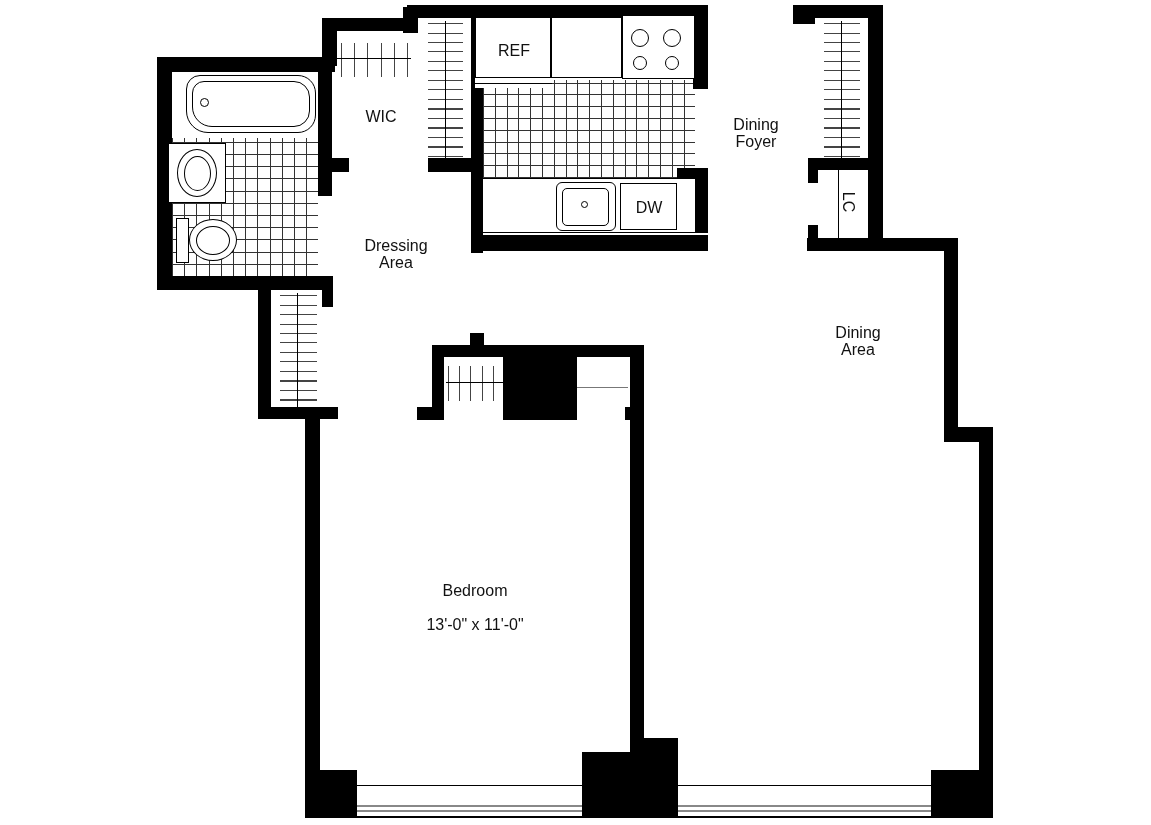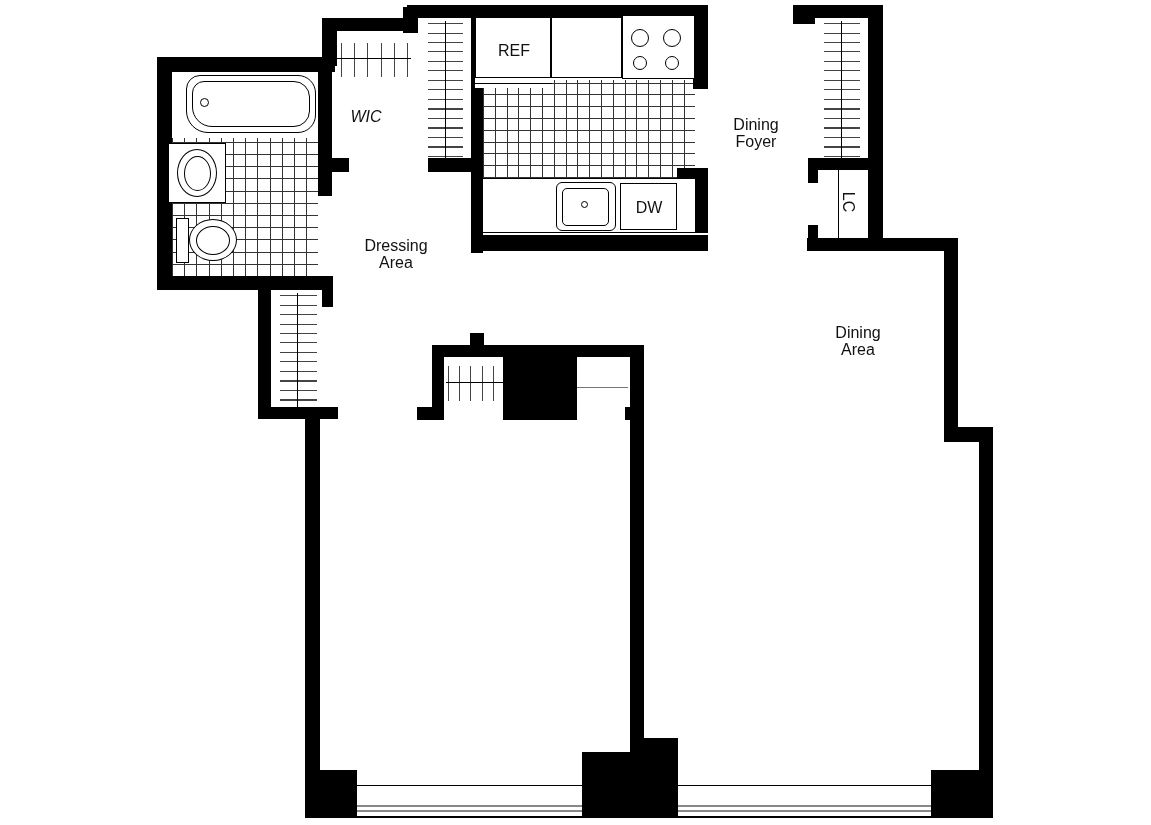--- a/index.html
+++ b/index.html
@@ -135,24 +135,28 @@
 
   <div class="hatch-h" style="left:280px;top:295px;width:37px;height:111px;"></div>
   <div class="thinline" style="left:297px;top:293px;width:1px;height:115px;"></div>
 
   <div class="hatch-h" style="left:824px;top:23px;width:36px;height:134px;"></div>
   <div class="thinline" style="left:841px;top:21px;width:1px;height:138px;"></div>
 
   <div class="hatch-v" style="left:448px;top:366px;width:56px;height:35px;background-image:repeating-linear-gradient(90deg,#444 0,#444 1px,transparent 1px,transparent 11.2px);"></div>
   <div class="thinline" style="left:446px;top:382px;width:60px;height:1px;"></div>
 
-  <div class="label" style="left:366px;top:116px;font-style:italic;">WIC</div>
+  <div class="label" style="left:381px;top:116px;">WIC</div>
   <div class="label" style="left:396px;top:254px;">Dressing
 Area</div>
   <div class="label" style="left:756px;top:133px;">Dining
 Foyer</div>
   <div class="label" style="left:858px;top:341px;">Dining
 Area</div>
   <div class="label rot" style="left:848px;top:202px;">LC</div>
   <div class="label" style="left:514px;top:50px;">REF</div>
   <div class="label" style="left:649px;top:207px;">DW</div>
+  <div class="label" style="left:475px;top:599px;">
+    <span>Bedroom</span><br>
+    <span>13'-0" x 11'-0"</span>
+  </div>
 
 </div>
 
 </body></html>

